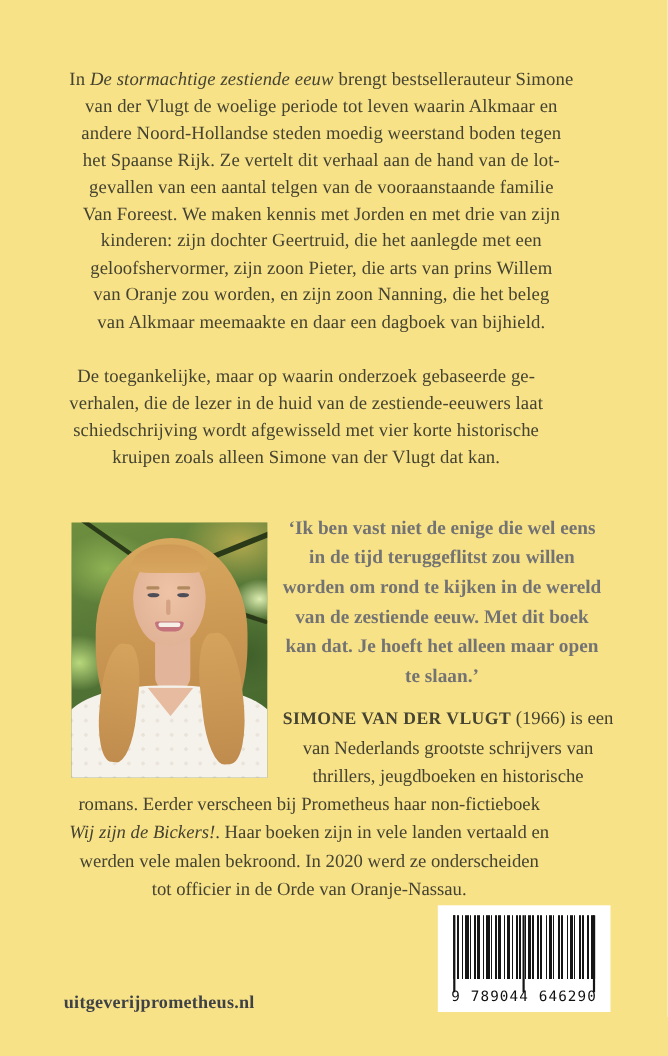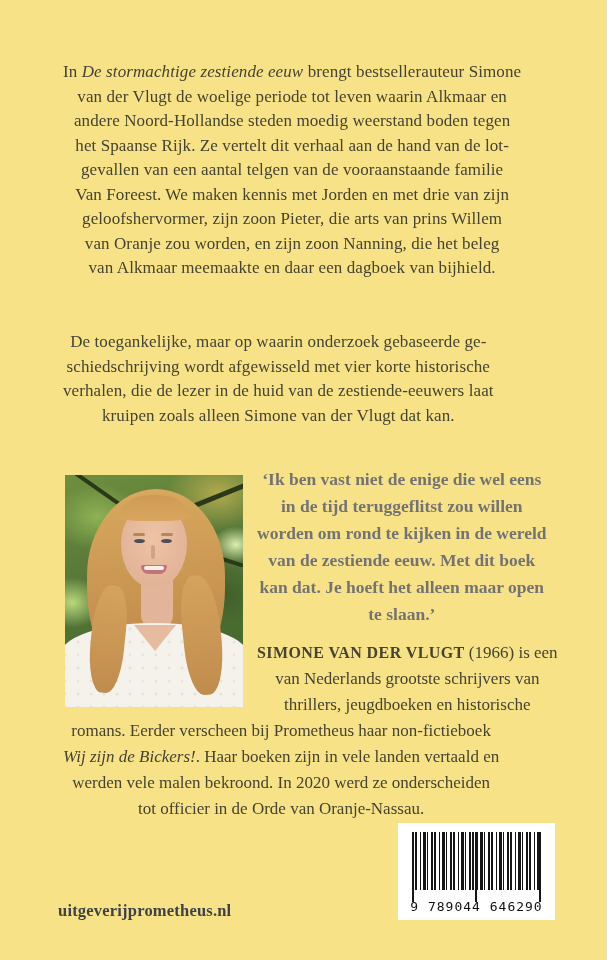--- a/index.html
+++ b/index.html
@@ -154,29 +154,30 @@
 
 <div class="cover">
 
   <div class="para para1">
     <div class="textline"><span>In </span><span class="italic">De stormachtige zestiende eeuw</span><span> brengt bestsellerauteur Simone</span></div>
     <div class="textline">van der Vlugt de woelige periode tot leven waarin Alkmaar en</div>
     <div class="textline">andere Noord-Hollandse steden moedig weerstand boden tegen</div>
     <div class="textline">het Spaanse Rijk. Ze vertelt dit verhaal aan de hand van de lot-</div>
     <div class="textline">gevallen van een aantal telgen van de vooraanstaande familie</div>
     <div class="textline">Van Foreest. We maken kennis met Jorden en met drie van zijn</div>
+    <div class="textline">kinderen: zijn dochter Geertruid, die het aanlegde met een</div>
     <div class="textline">geloofshervormer, zijn zoon Pieter, die arts van prins Willem</div>
     <div class="textline">van Oranje zou worden, en zijn zoon Nanning, die het beleg</div>
     <div class="textline">van Alkmaar meemaakte en daar een dagboek van bijhield.</div>
   </div>
 
   <div class="para para2">
     <div class="textline">De toegankelijke, maar op waarin onderzoek gebaseerde ge-</div>
+    <div class="textline">verhalen, die de lezer in de huid van de zestiende-eeuwers laat</div>
     <div class="textline">schiedschrijving wordt afgewisseld met vier korte historische</div>
-    <div class="textline">verhalen, die de lezer in de huid van de zestiende-eeuwers laat</div>
     <div class="textline">kruipen zoals alleen Simone van der Vlugt dat kan.</div>
   </div>
 
   <div class="photo">
     <div class="branch b1"></div>
     <div class="branch b2"></div>
     <div class="branch b3"></div>
     <div class="hair-back"></div>
     <div class="neck"></div>
     <div class="white-top"></div>

